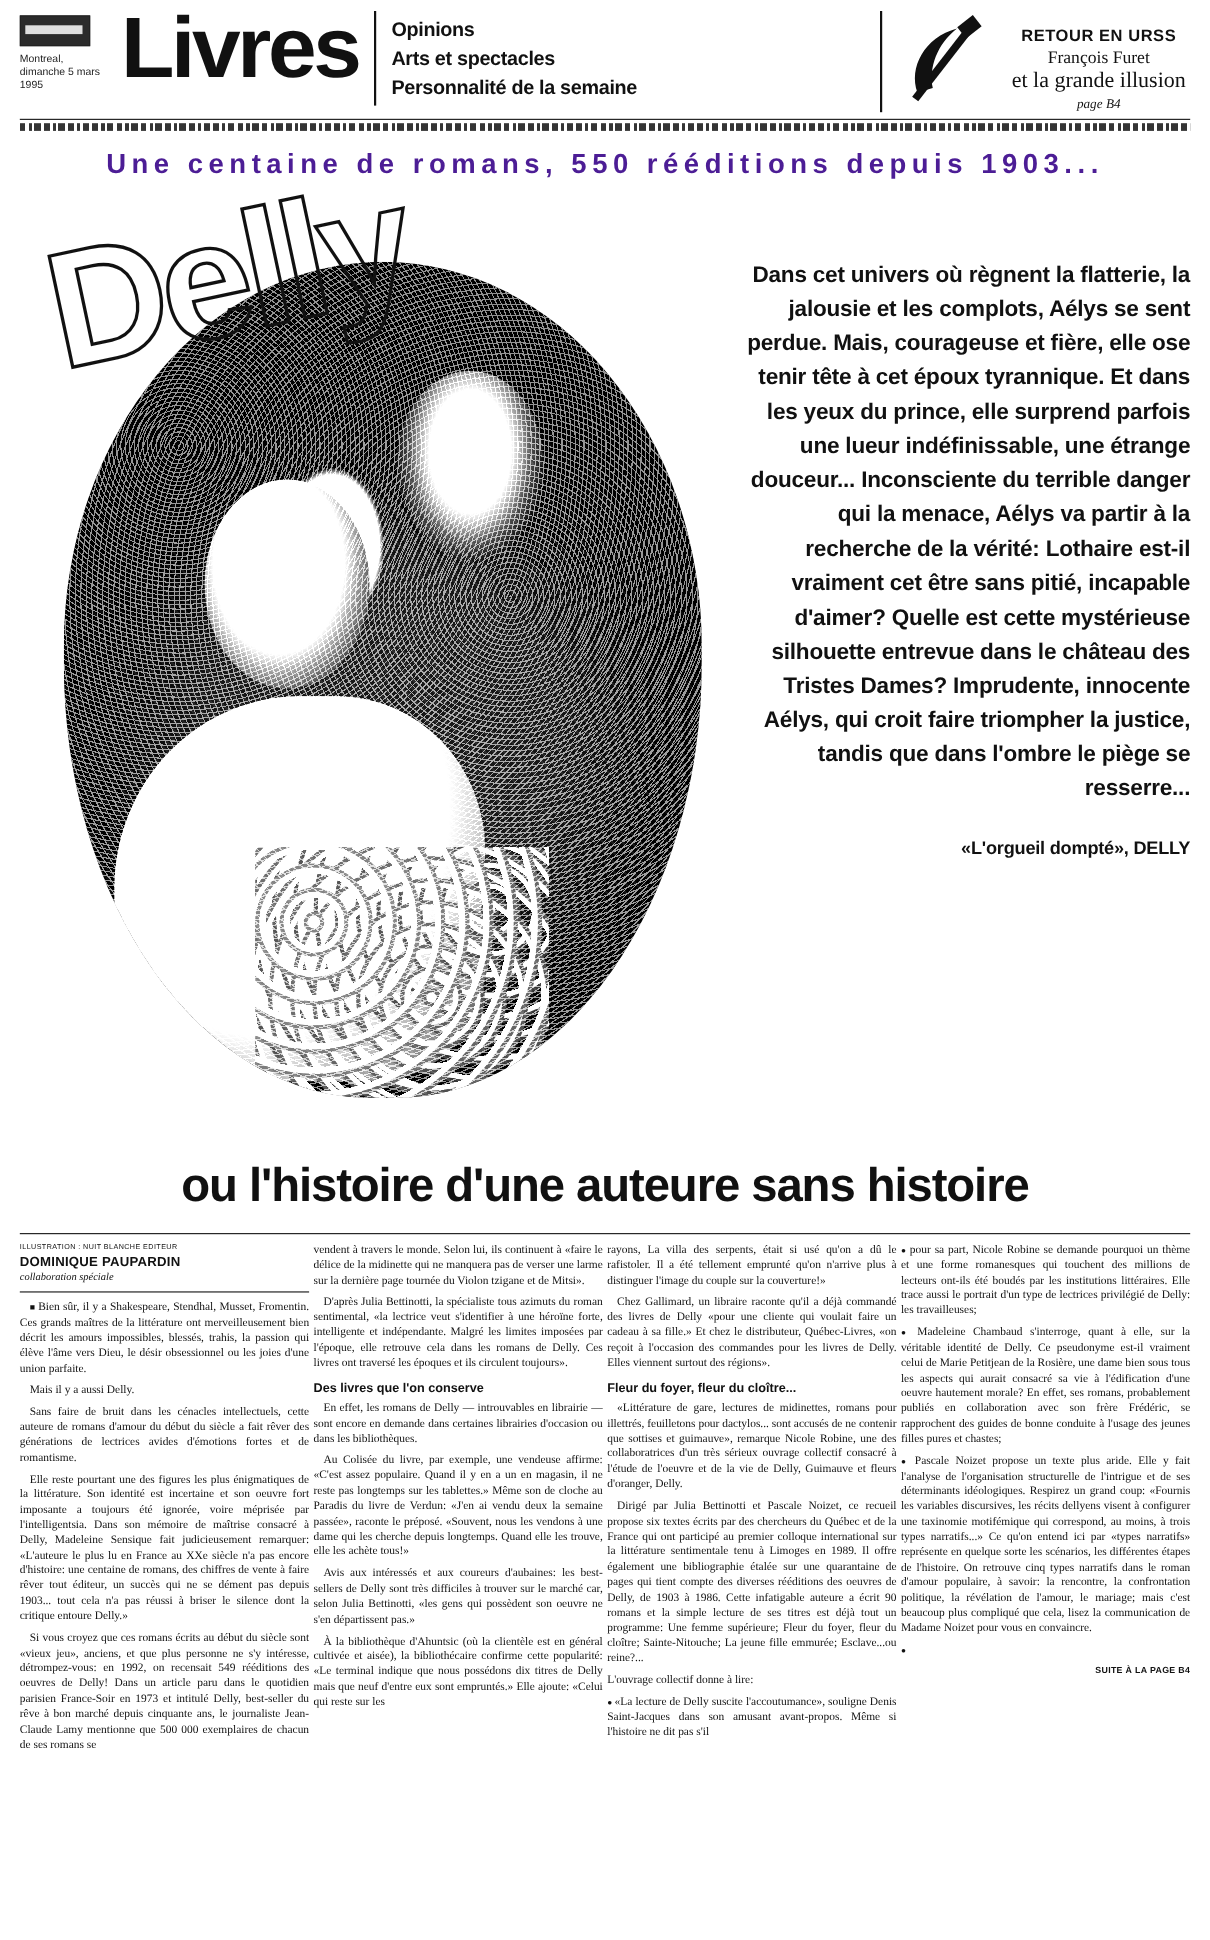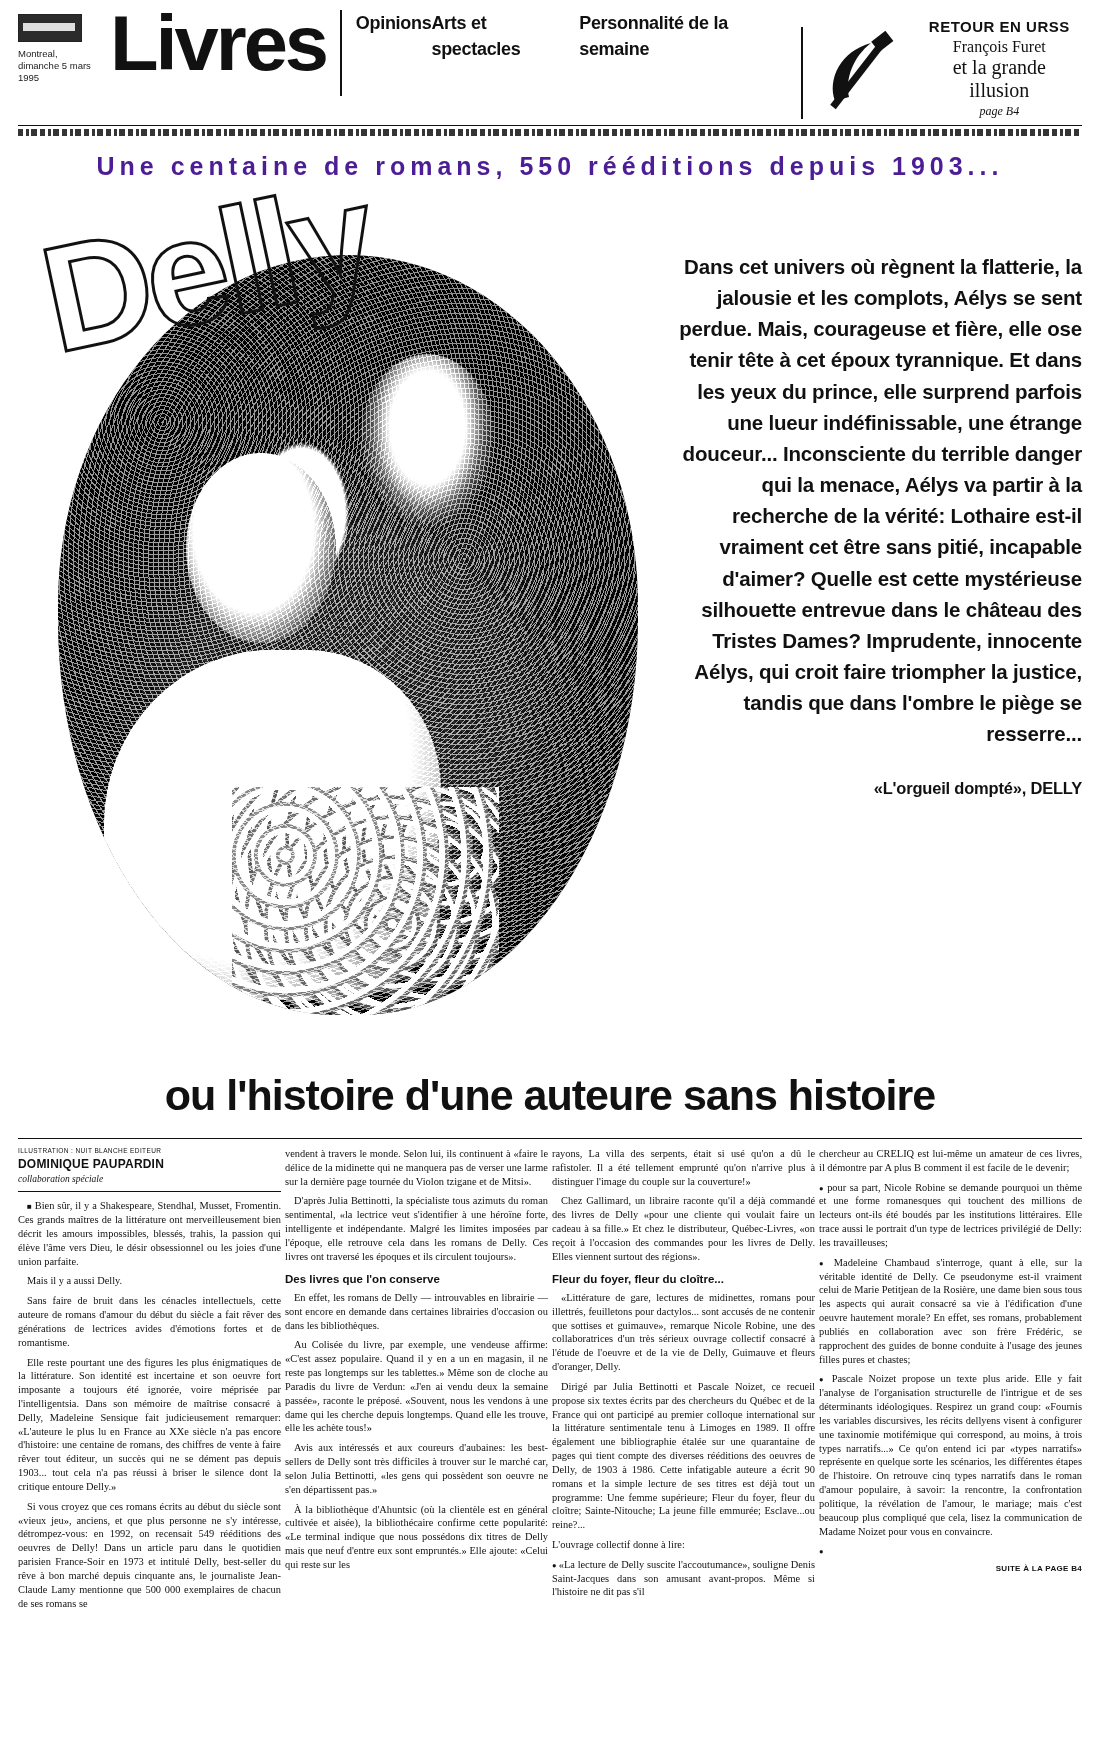--- a/index.html
+++ b/index.html
@@ -18,21 +18,21 @@
   .logo-box:after{content:"";position:absolute;left:4px;top:8px;right:6px;height:8px;background:#fff;opacity:.85;}
   .mh-place{font-size:9.5px;line-height:1.25;margin-top:6px;color:#222;}
   .mh-title{flex:0 0 auto;padding:0 14px 0 0;}
   .mh-title .livres{
     font-family:"Liberation Sans", sans-serif;
     font-weight:bold;font-size:78px;line-height:.86;letter-spacing:-3px;
     color:#111;transform:scaleX(1.02);transform-origin:left center;
   }
   .mh-sections{
     border-left:2px solid #111;padding-left:14px;margin-left:4px;
-    display:flex;flex-direction:row;justify-content:center;min-height:86px;
+    display:flex;flex-direction:column;justify-content:center;min-height:86px;
   }
   .mh-sections div{font-weight:bold;font-size:18px;line-height:1.45;letter-spacing:-.3px;}
   .mh-right{margin-left:auto;display:flex;align-items:flex-end;padding-right:4px;}
   .mh-sickle{width:96px;height:92px;position:relative;border-left:2px solid #111;padding-left:16px;}
   .mh-right-txt{text-align:center;padding-left:6px;padding-top:8px;}
   .mh-right-txt .t1{font-weight:bold;font-size:15px;letter-spacing:.5px;}
   .mh-right-txt .t2{font-size:16px;font-family:"Liberation Serif",serif;margin-top:3px;}
   .mh-right-txt .t3{font-size:20px;font-family:Liberation Serif, serif;}
   .mh-right-txt .t4{font-size:12px;font-style:italic;font-family:"Liberation Serif",serif;margin-top:2px;}
 
@@ -223,21 +223,20 @@
         <p class="noind">rayons, La villa des serpents, était si usé qu'on a dû le rafistoler. Il a été tellement emprunté qu'on n'arrive plus à distinguer l'image du couple sur la couverture!»</p>
         <p>Chez Gallimard, un libraire raconte qu'il a déjà commandé des livres de Delly «pour une cliente qui voulait faire un cadeau à sa fille.» Et chez le distributeur, Québec-Livres, «on reçoit à l'occasion des commandes pour les livres de Delly. Elles viennent surtout des régions».</p>
         <div class="subhead">Fleur du foyer, fleur du cloître...</div>
         <p>«Littérature de gare, lectures de midinettes, romans pour illettrés, feuilletons pour dactylos... sont accusés de ne contenir que sottises et guimauve», remarque Nicole Robine, une des collaboratrices d'un très sérieux ouvrage collectif consacré à l'étude de l'oeuvre et de la vie de Delly, Guimauve et fleurs d'oranger, Delly.</p>
         <p>Dirigé par Julia Bettinotti et Pascale Noizet, ce recueil propose six textes écrits par des chercheurs du Québec et de la France qui ont participé au premier colloque international sur la littérature sentimentale tenu à Limoges en 1989. Il offre également une bibliographie étalée sur une quarantaine de pages qui tient compte des diverses rééditions des oeuvres de Delly, de 1903 à 1986. Cette infatigable auteure a écrit 90 romans et la simple lecture de ses titres est déjà tout un programme: Une femme supérieure; Fleur du foyer, fleur du cloître; Sainte-Nitouche; La jeune fille emmurée; Esclave...ou reine?...</p>
         <p class="noind">L'ouvrage collectif donne à lire:</p>
         <p class="bul noind">«La lecture de Delly suscite l'accoutumance», souligne Denis Saint-Jacques dans son amusant avant-propos. Même si l'histoire ne dit pas s'il</p>
       </div>
 
       <div class="col">
-        <p class="noind">chercheur au CRELIQ est lui-même un amateur de ces livres, il démontre par A plus B comment il est facile de le devenir;</p>
         <p class="bul noind">pour sa part, Nicole Robine se demande pourquoi un thème et une forme romanesques qui touchent des millions de lecteurs ont-ils été boudés par les institutions littéraires. Elle trace aussi le portrait d'un type de lectrices privilégié de Delly: les travailleuses;</p>
         <p class="bul noind">Madeleine Chambaud s'interroge, quant à elle, sur la véritable identité de Delly. Ce pseudonyme est-il vraiment celui de Marie Petitjean de la Rosière, une dame bien sous tous les aspects qui aurait consacré sa vie à l'édification d'une oeuvre hautement morale? En effet, ses romans, probablement publiés en collaboration avec son frère Frédéric, se rapprochent des guides de bonne conduite à l'usage des jeunes filles pures et chastes;</p>
         <p class="bul noind">Pascale Noizet propose un texte plus aride. Elle y fait l'analyse de l'organisation structurelle de l'intrigue et de ses déterminants idéologiques. Respirez un grand coup: «Fournis les variables discursives, les récits dellyens visent à configurer une taxinomie motifémique qui correspond, au moins, à trois types narratifs...» Ce qu'on entend ici par «types narratifs» représente en quelque sorte les scénarios, les différentes étapes de l'histoire. On retrouve cinq types narratifs dans le roman d'amour populaire, à savoir: la rencontre, la confrontation politique, la révélation de l'amour, le mariage; mais c'est beaucoup plus compliqué que cela, lisez la communication de Madame Noizet pour vous en convaincre.</p>
         <p class="bul noind"></p>
         <div class="suite">SUITE À LA PAGE B4</div>
       </div>
 
     </div>
   </div>
 </div>

